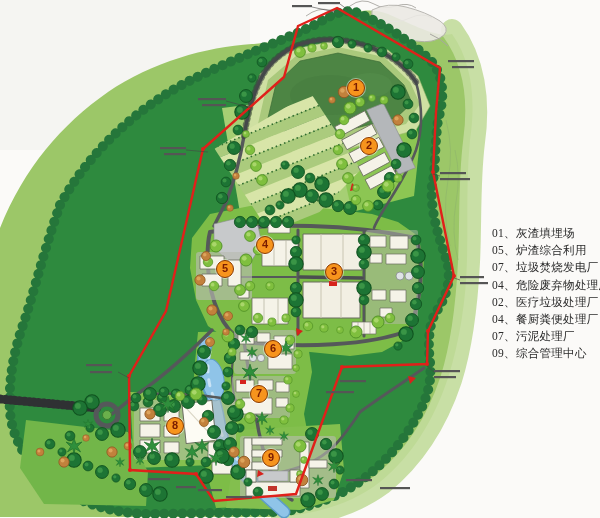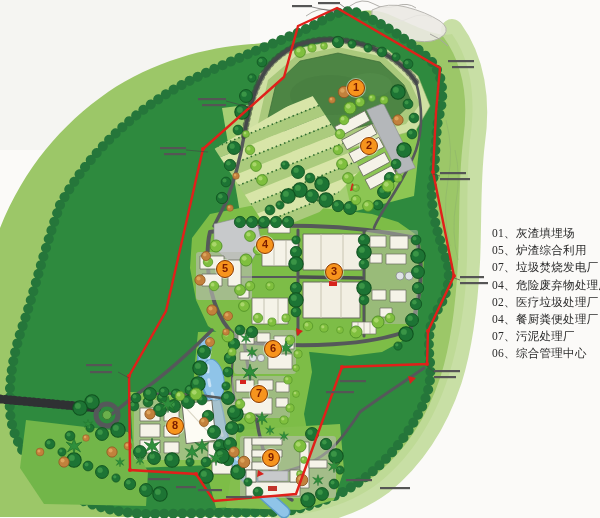--- a/index.html
+++ b/index.html
@@ -557,16 +557,16 @@
 <div class="marker" style="left:262px;top:449px">9</div>
 
 <div class="legend">
   <div>01、灰渣填埋场</div>
   <div>05、炉渣综合利用</div>
   <div>07、垃圾焚烧发电厂</div>
   <div>04、危险废弃物处理厂</div>
   <div>02、医疗垃圾处理厂</div>
   <div>04、餐厨粪便处理厂</div>
   <div>07、污泥处理厂</div>
-  <div>06、综合管理中心</div>
+  <div>09、综合管理中心</div>
 </div>
 
 </div>
 
 </body></html>

